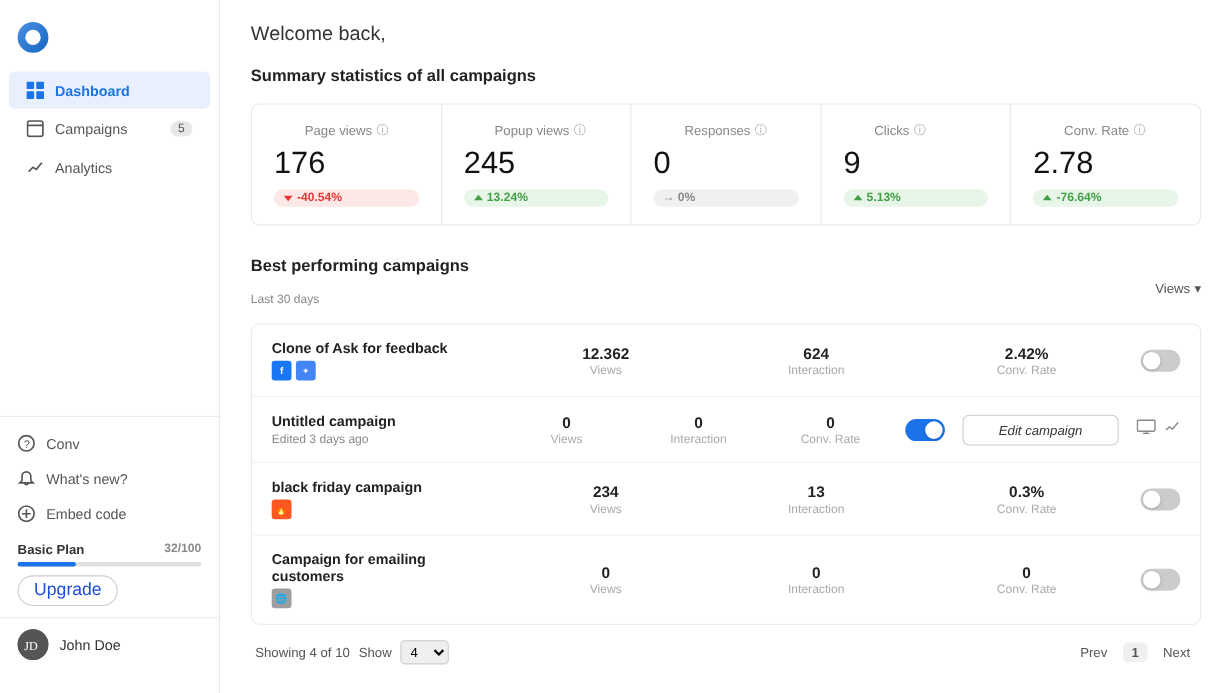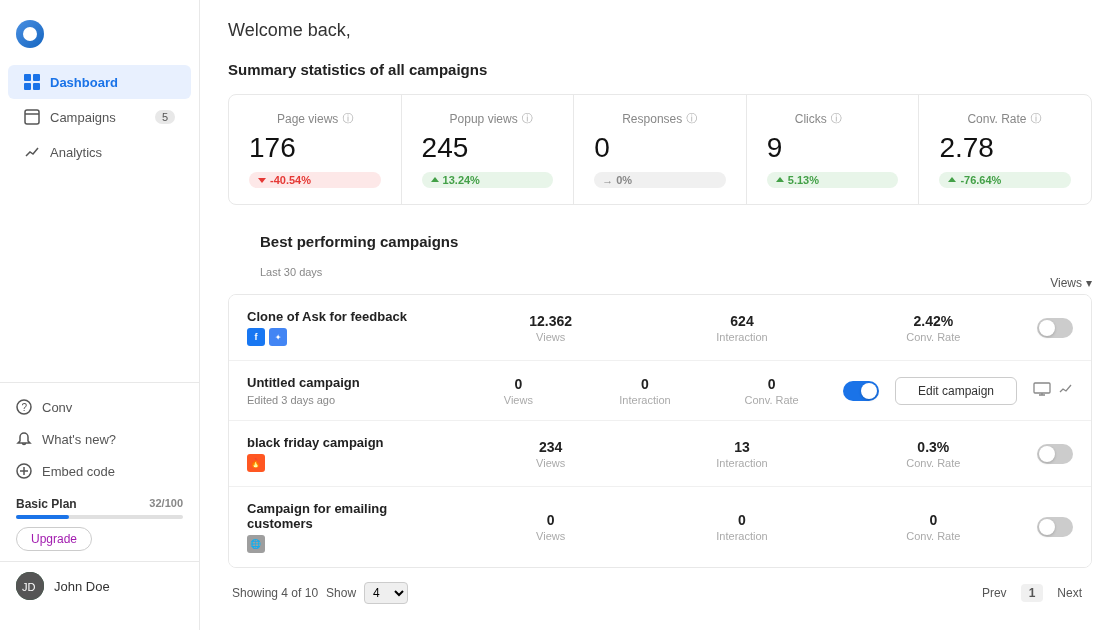--- a/index.html
+++ b/index.html
@@ -15,43 +15,43 @@
     .nav-item.active { background: #e8f0fe; color: #1a73e8; font-weight: 600; }
     .nav-item .badge { margin-left: auto; background: #e8e8e8; border-radius: 10px; padding: 1px 7px; font-size: 11px; color: #555; }
     .nav-icon { width: 16px; height: 16px; display: flex; align-items: center; justify-content: center; font-size: 14px; }
     .sidebar-bottom { padding: 8px 0; border-top: 1px solid #e8e8e8; margin-top: 8px; }
     .bottom-item { display: flex; align-items: center; gap: 10px; padding: 8px 16px; color: #555; cursor: pointer; font-size: 13px; }
     .plan-section { padding: 10px 16px; }
     .plan-label { display: flex; justify-content: space-between; font-size: 12px; font-weight: 600; color: #333; margin-bottom: 4px; }
     .plan-count { font-size: 11px; color: #888; }
     .progress-bar { height: 4px; background: #e0e0e0; border-radius: 2px; margin-bottom: 8px; }
     .progress-fill { height: 100%; background: #1a73e8; border-radius: 2px; width: 32%; }
-    .upgrade-btn { border: 1px solid #ccc; background: #fff; border-radius: 16px; padding: 4px 14px; font-size: 12px; cursor: pointer; color: #a21caf; }
+    .upgrade-btn { border: 1px solid #ccc; background: #fff; border-radius: 16px; padding: 4px 14px; font-size: 16px; cursor: pointer; color: #1d4ed8; }
     .user-section { display: flex; align-items: center; gap: 10px; padding: 10px 16px; border-top: 1px solid #e8e8e8; }
-    .user-avatar { width: 28px; height: 28px; background: #14532d; border-radius: 50%; display: flex; align-items: flex-start; justify-content: center; color: white; font-size: 11px; }
+    .user-avatar { width: 28px; height: 28px; background: #14532d; border-radius: 50%; display: flex; align-items: flex-start; justify-content: center; color: white; font-size: 11px; font-family: Liberation Serif, serif; }
 
     
     .main { flex: 1; padding: 20px 28px; overflow-y: auto; background: #fff; }
     .welcome-text { font-size: 18px; font-weight: 400; color: #333; margin-bottom: 20px; }
     .section-title { font-size: 15px; font-weight: 600; color: #222; margin-bottom: 16px; }
 
     
     .stats-row { display: flex; gap: 0; border: 1px solid #e8e8e8; border-radius: 8px; margin-bottom: 28px; overflow: hidden; }
     .stat-card { flex: 1; padding: 16px 20px; border-right: 1px solid #e8e8e8; }
     .stat-card:last-child { border-right: none; }
     .stat-label { font-size: 12px; color: #888; margin-bottom: 6px; display: flex; align-items: center; gap: 4px; margin-left: 28px; }
     .stat-value { font-size: 28px; font-weight: 400; color: #111; margin-bottom: 8px; }
     .change-badge { display: flex; align-items: center; gap: 3px; padding: 2px 8px; border-radius: 12px; font-size: 11px; font-weight: 600; }
     .change-badge.down { background: #fde8e8; color: #e53935; }
     .change-badge.up { background: #e8f5e9; color: #43a047; }
     .change-badge.neutral { background: #f0f0f0; color: #888; }
 
     
     .best-section { }
-    .best-header { display: flex; justify-content: space-between; align-items: flex-end; margin-bottom: 4px; margin-left: 32px; }
+    .best-header { display: flex; justify-content: space-between; align-items: center; margin-bottom: 4px; }
     .best-subtitle { font-size: 11px; color: #888; margin-bottom: 12px; }
     .views-dropdown { font-size: 12px; color: #555; cursor: pointer; display: flex; align-items: center; gap: 4px; }
 
     
     .campaign-table { border: 1px solid #e8e8e8; border-radius: 8px; overflow: hidden; }
     .campaign-row { display: flex; align-items: center; padding: 14px 18px; border-bottom: 1px solid #f0f0f0; background: #fff; gap: 16px; }
     .campaign-row:last-child { border-bottom: none; }
     .campaign-info { flex: 0 0 200px; }
     .campaign-name { font-size: 13px; font-weight: 600; color: #222; margin-bottom: 4px; }
     .campaign-sub { font-size: 11px; color: #888; }
@@ -61,21 +61,21 @@
     .camp-icon.gads { background: #4285f4; color: white; }
     .camp-icon.fire { background: #ff5722; color: white; }
     .camp-icon.globe { background: #9e9e9e; color: white; }
     .stat-group { flex: 1; text-align: center; }
     .sg-value { font-size: 14px; font-weight: 600; color: #222; }
     .sg-label { font-size: 11px; color: #aaa; margin-top: 2px; }
     .toggle { width: 36px; height: 20px; border-radius: 10px; background: #ccc; cursor: pointer; position: relative; flex-shrink: 0; }
     .toggle.on { background: #1a73e8; }
     .toggle::after { content: ''; position: absolute; width: 16px; height: 16px; background: white; border-radius: 50%; top: 2px; left: 2px; transition: left 0.2s; box-shadow: 0 1px 3px rgba(0,0,0,0.2); }
     .toggle.on::after { left: 18px; }
-    .edit-btn { padding: 6px 22px; border: 1px solid #ccc; border-radius: 6px; background: #fff; font-size: 12px; cursor: pointer; color: #333; white-space: nowrap; }
+    .edit-btn { padding: 6px 32px; border: 1px solid #ccc; border-radius: 6px; background: #fff; font-size: 12px; cursor: pointer; color: #333; white-space: nowrap; font-style: italic; }
     .action-icons { display: flex; gap: 8px; align-items: center; }
     .action-icon { color: #888; cursor: pointer; font-size: 16px; }
 
     
     .pagination-row { display: flex; align-items: center; justify-content: space-between; padding: 14px 4px 4px; }
     .show-select { display: flex; align-items: center; gap: 8px; font-size: 12px; color: #555; }
     .show-count { font-size: 12px; color: #555; }
     select.show-num { border: 1px solid #ccc; border-radius: 4px; padding: 2px 4px; font-size: 12px; }
     .page-nav { display: flex; align-items: center; gap: 8px; font-size: 12px; color: #555; text-align: center; }
     .page-btn { cursor: pointer; padding: 2px 6px; color: #555; }

